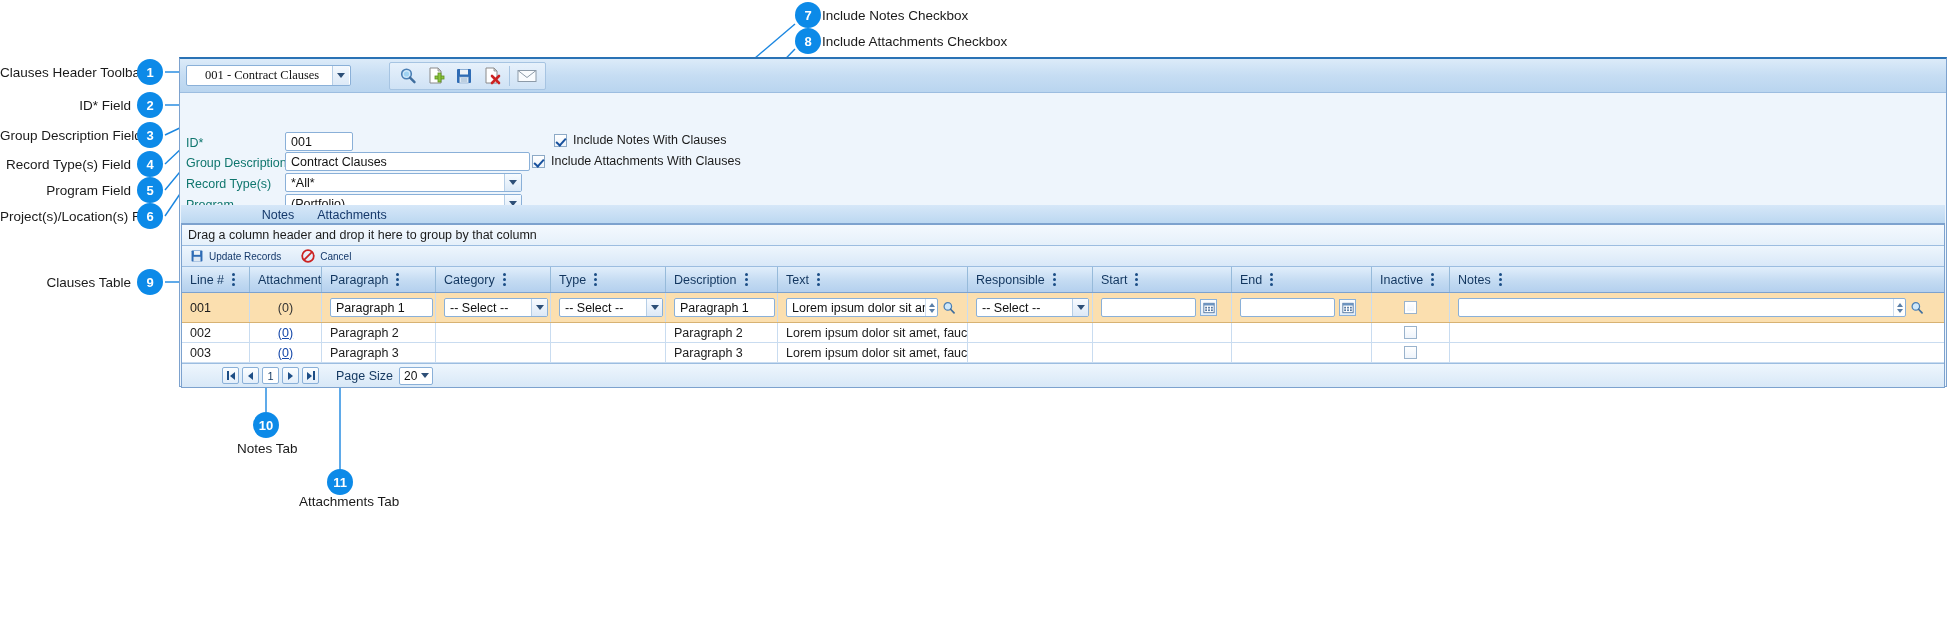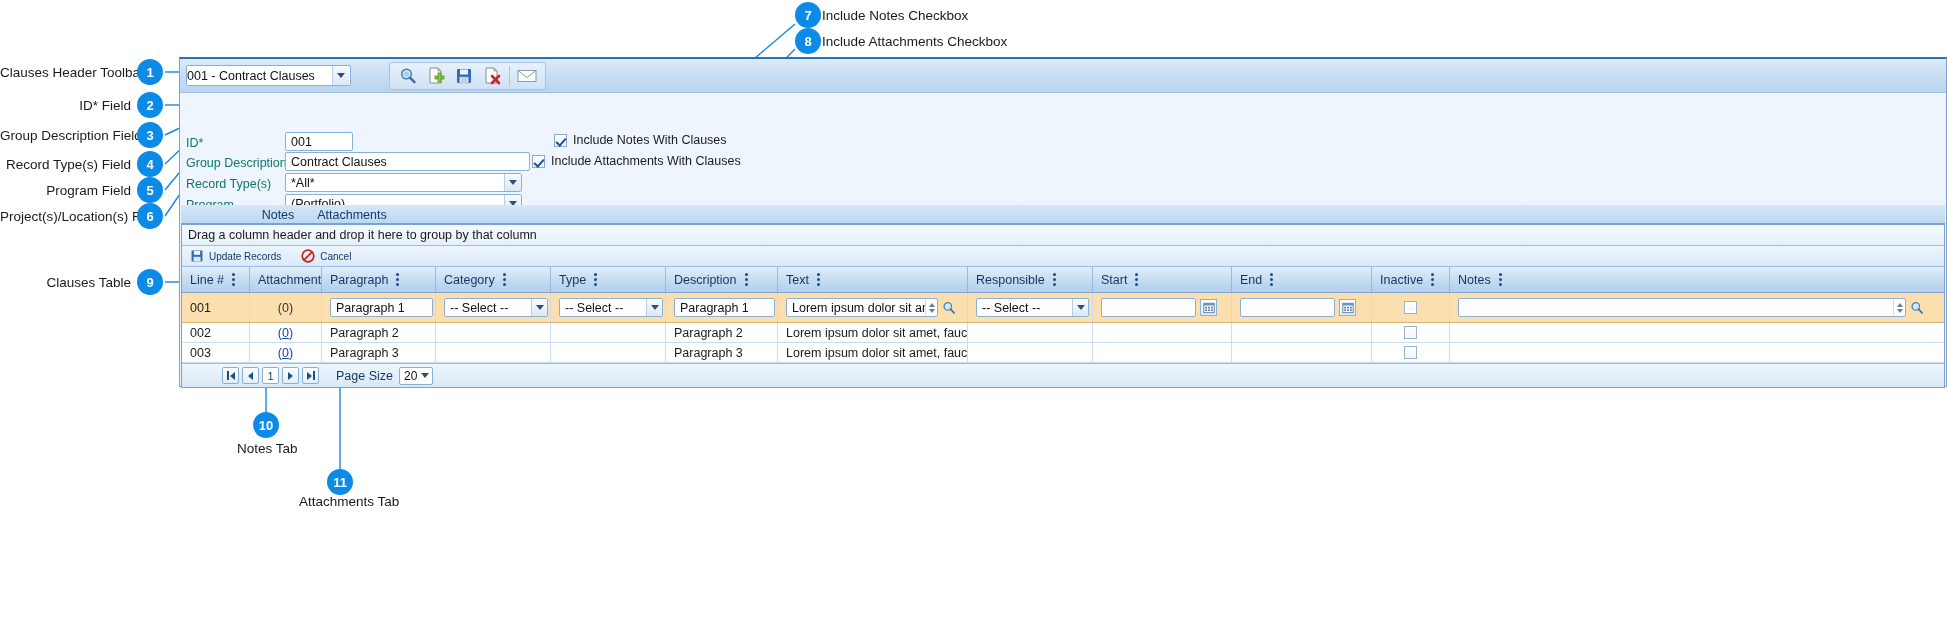--- a/index.html
+++ b/index.html
@@ -53,21 +53,21 @@
   }
   .combo {
     position: absolute;
     background: #ffffff;
     border: 1px solid #8ab0d8;
     border-radius: 2px;
     height: 21px;
     display: flex; align-items: center;
     font-size: 12.5px; color: #111;
   }
-  .combo .ctext { padding-left: 0; flex: 1; overflow: hidden; white-space: nowrap; }
+  .combo .ctext { padding-left: 18px; flex: 1; overflow: hidden; white-space: nowrap; font-family: Liberation Serif, serif; }
   .combo .cbtn {
     width: 17px; height: 19px;
     border-left: 1px solid #b6cee6;
     background: linear-gradient(to bottom,#f4f9fe,#dce9f7);
     display: flex; align-items: center; justify-content: center;
     margin: 0 1px 0 0;
   }
   .arrow-dn {
     width: 0; height: 0;
     border-left: 4px solid transparent;

